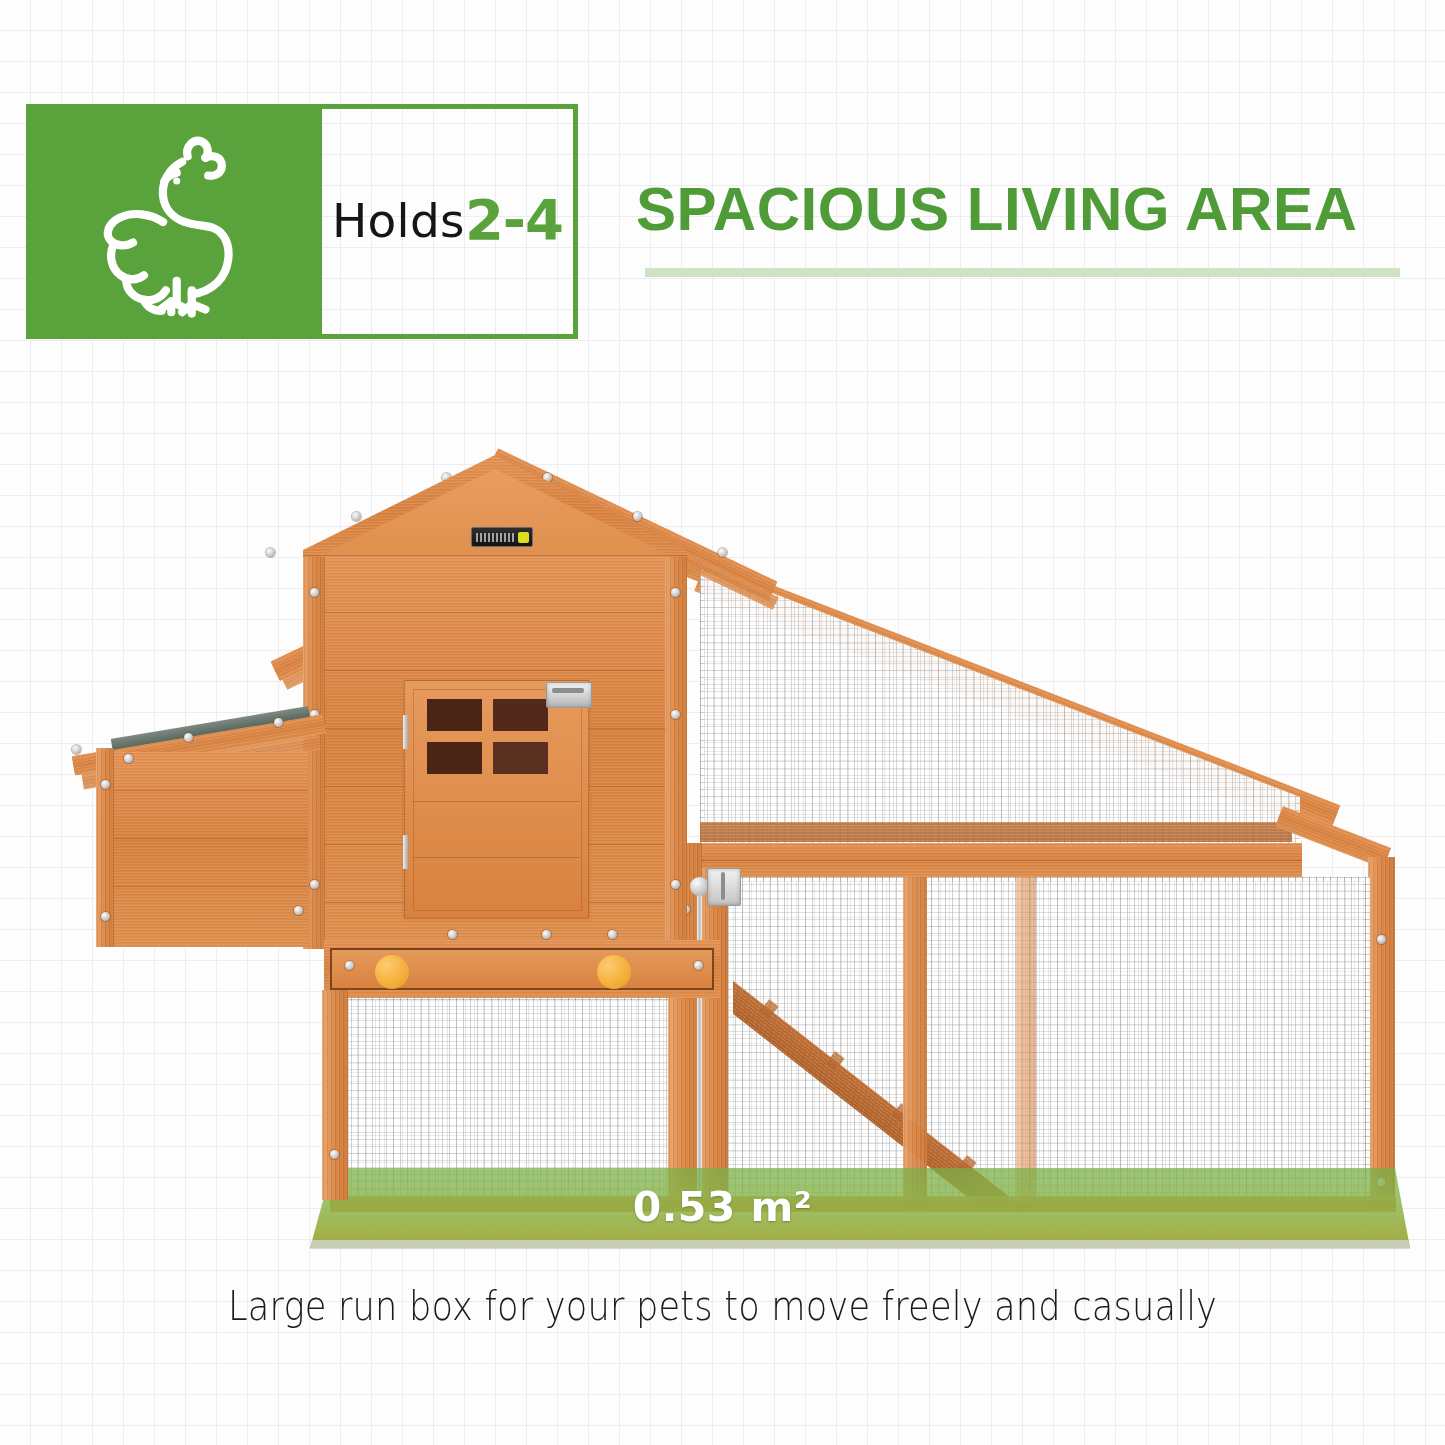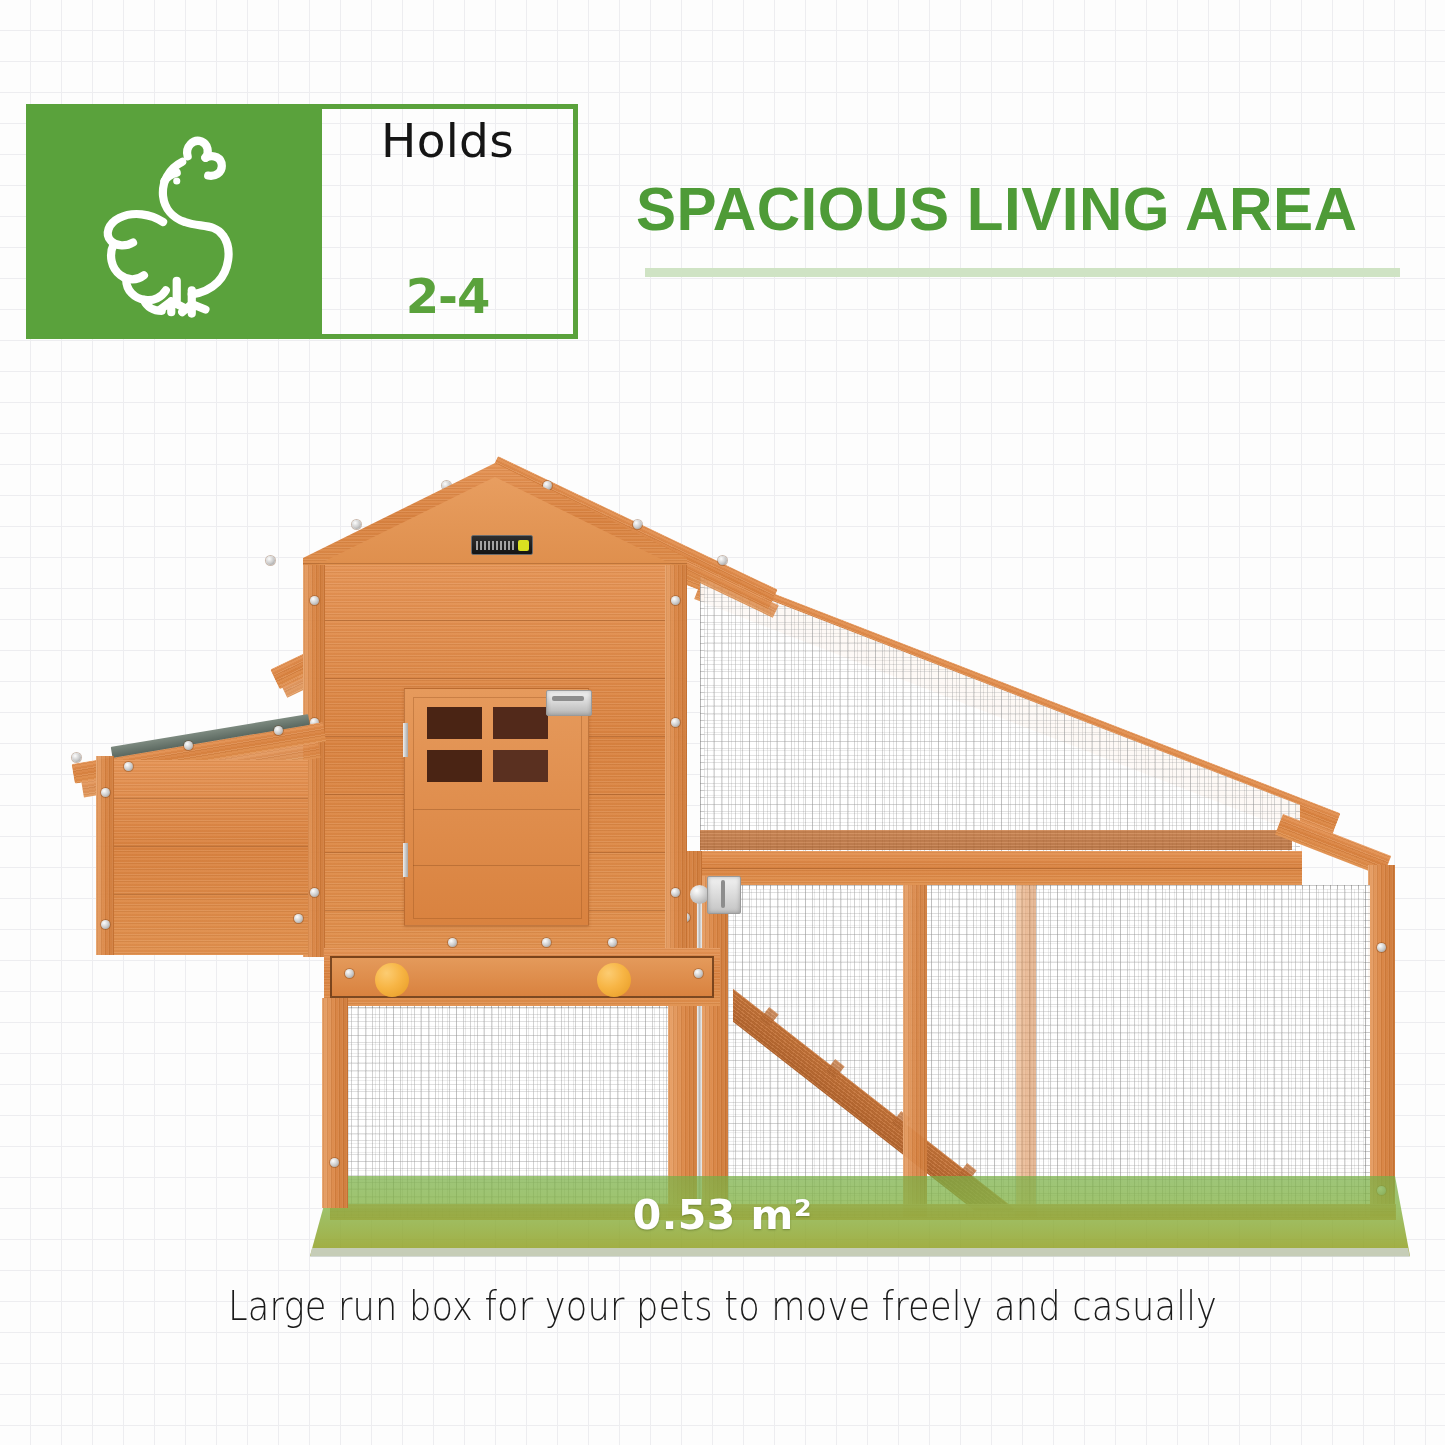--- a/index.html
+++ b/index.html
@@ -28,31 +28,31 @@
     width:296px;height:100%;
     background:#5aa23c;
     display:flex;align-items:center;justify-content:center;
   }
   #badge-green svg{width:164px;height:196px;display:block;}
   #badge-box{
     flex:1;height:100%;
     border:5px solid #5aa23c;
     border-left:none;
     box-sizing:border-box;
-    display:flex;flex-direction:column;
-    align-items:center;justify-content:space-between;
+    display:flex;flex-direction:row;
+    align-items:center;justify-content:center;
     padding:8px 0 10px;
   }
   #badge-holds{
     font-size:47px;color:#151515;line-height:1;
     font-weight:400;letter-spacing:.3px;
     font-family:"DejaVu Sans", sans-serif;
   }
   #badge-count{
-    font-size:48px;color:#5aa23c;font-weight:bold;line-height:1.12;
+    font-size:56px;color:#5aa23c;font-weight:bold;line-height:1.12;
     letter-spacing:-1px;
     font-family:"DejaVu Sans", sans-serif;
   }
   #badge-animal{
     font-size:47px;color:#151515;line-height:1;
     font-weight:400;letter-spacing:.3px;
     font-family:"DejaVu Sans", sans-serif;
   }
 
   
@@ -79,21 +79,21 @@
     text-align:center;
     font-family:"DejaVu Sans", sans-serif;
     font-weight:300;
     font-size:40px;
     color:#1a1a1a;
     letter-spacing:.2px;
     transform:scaleX(.88);
   }
 
   
-  #product{position:absolute;left:0;top:8px;width:1445px;height:1233px;border-radius:24px;}
+  #product{position:absolute;left:0;top:0;width:1445px;height:1233px;border-radius:24px;}
 
   .wood{
     background:
       repeating-linear-gradient(to bottom,
         rgba(255,255,255,.10) 0px, rgba(255,255,255,.10) 1px,
         rgba(0,0,0,.045) 1px, rgba(0,0,0,.045) 2px,
         rgba(255,255,255,.05) 2px, rgba(255,255,255,.05) 4px,
         rgba(0,0,0,.02) 4px, rgba(0,0,0,.02) 6px),
       linear-gradient(to bottom,#e59354 0%,#d9823f 45%,#e08f4c 100%);
     position:absolute;

